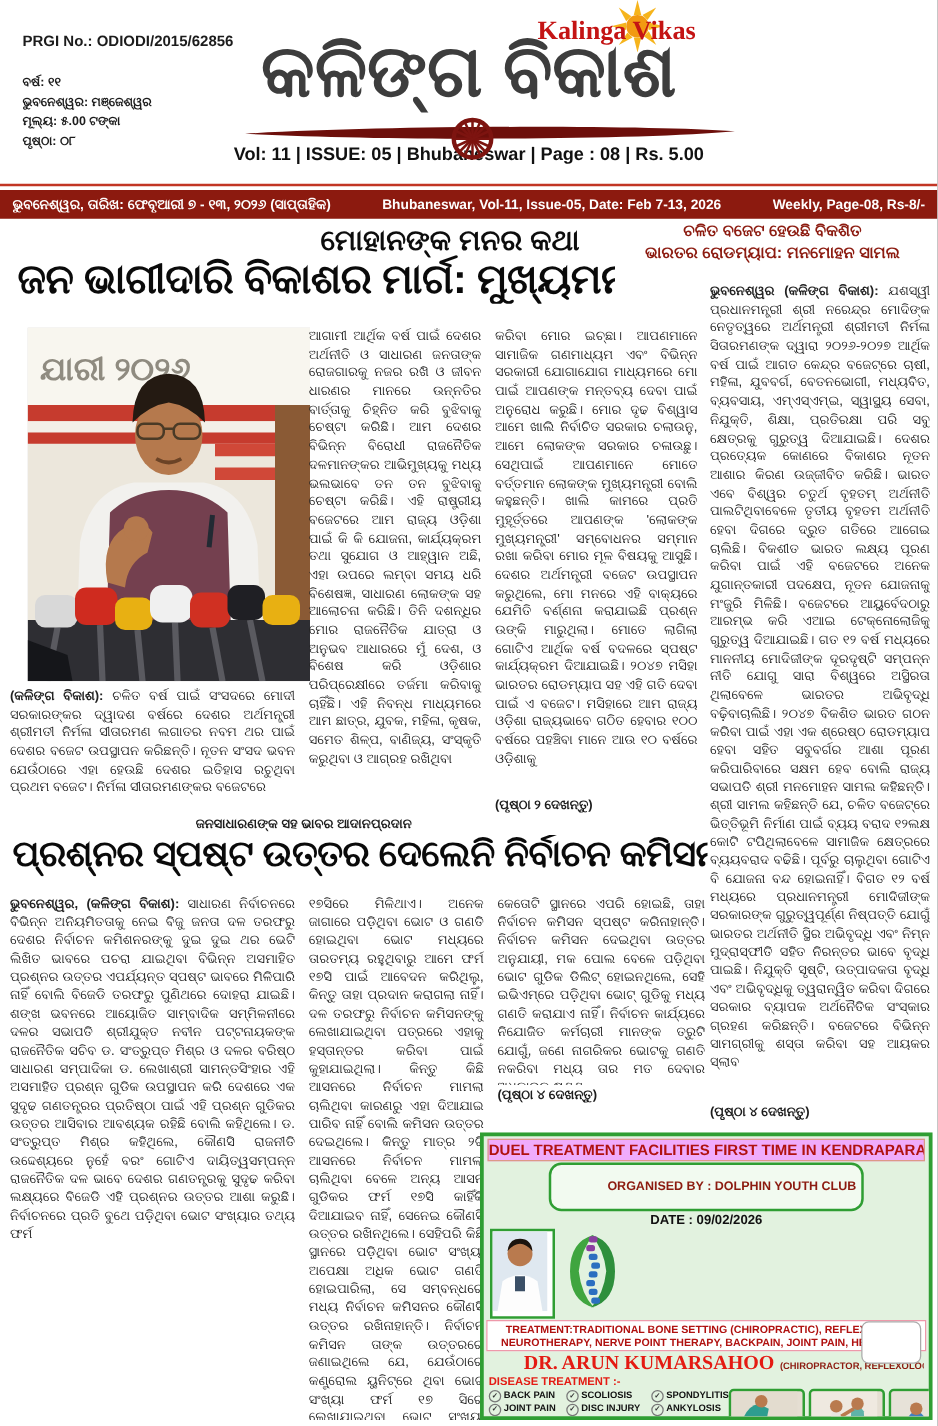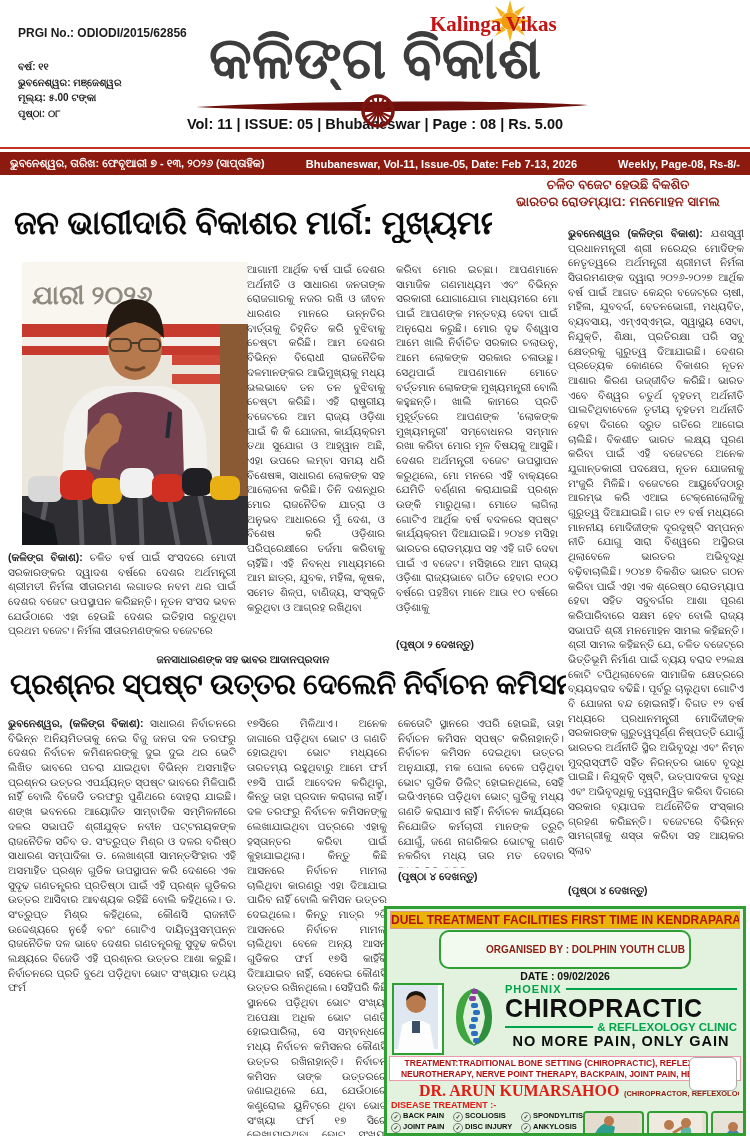--- a/index.html
+++ b/index.html
@@ -56,21 +56,21 @@
   .j1{left:396px;top:638px;width:162px;}
   .j2{left:568px;top:884px;width:176px;}
   .j3{left:398px;top:870px;width:166px;}
 
   
   .photo{left:22px;top:262px;width:226px;height:283px;background:#eee;overflow:hidden;}
 
   
   .ad{left:384px;top:906px;width:362px;height:230px;background:#e2f2df;
       border:3px solid #2f9e33;box-sizing:border-box;overflow:hidden;z-index:4;}
-  .ad-title{margin:2px 3px 1px 3px;background:#eab308;border:1px solid #d98;
+  .ad-title{margin:2px 3px 1px 3px;background:#f0abfc;border:1px solid #d98;
             color:#b01210;font-weight:800;font-size:12px;text-align:center;
             white-space:nowrap;overflow:hidden;padding:1px 0;}
   .ad-pill{margin:1px auto;width:240px;border:2px solid #2f9e33;border-radius:10px;
            background:#f2faf0;color:#8c1b10;font-weight:800;font-size:10px;
            text-align:right;white-space:nowrap;overflow:hidden;padding:12px 4px;}
   .ad-date{text-align:center;font-weight:800;font-size:10.5px;color:#111;margin:1px 16px;}
   .ad-brandrow{position:relative;height:72px;}
   .doc-photo{position:absolute;left:5px;top:0px;width:48px;height:68px;
              border:2px solid #2f9e33;background:#fff;overflow:hidden;}
   .spine-logo{position:absolute;left:60px;top:0px;}
@@ -161,20 +161,21 @@
   </div>
   <div class="abs issue-line">Vol: 11  | ISSUE: 05 |  Bhubaneswar  |  Page : 08  | Rs. 5.00</div>
 
   <div class="abs red-rule"></div>
   <div class="abs date-bar">
     <span>ଭୁବନେଶ୍ୱର, ତାରିଖ: ଫେବୃଆରୀ ୭ - ୧୩, ୨୦୨୬ (ସାପ୍ତାହିକ)</span>
     <span>Bhubaneswar, Vol-11, Issue-05, Date: Feb 7-13, 2026</span>
     <span>Weekly, Page-08, Rs-8/-</span>
   </div>
 
+  <div class="abs kicker">ମୋହାନଙ୍କ ମନର କଥା</div>
   <div class="abs side-note">
     <div>ଚଳିତ ବଜେଟ ହେଉଛି ବିକଶିତ</div>
     <div>ଭାରତର ରୋଡମ୍ୟାପ: ମନମୋହନ ସାମଲ</div>
   </div>
   <div class="abs headline1">ଜନ ଭାଗୀଦାରି ବିକାଶର ମାର୍ଗ: ମୁଖ୍ୟମନ୍ତ୍ରୀ</div>
 
   <div class="abs photo">
     <svg width="226" height="283" viewBox="0 0 226 283">
       <rect width="226" height="283" fill="#ece7dc"></rect>
       <rect width="226" height="62" fill="#f8f6ef"></rect>
@@ -270,26 +271,20 @@
           <g fill="#2b6fc0">
             <rect x="24" y="20" width="7" height="5" rx="2"></rect>
               <rect x="26" y="27" width="7" height="5" rx="2"></rect>
             <rect x="24" y="34" width="7" height="5" rx="2"></rect>
               <rect x="22" y="41" width="7" height="5" rx="2"></rect>
             <rect x="24" y="48" width="7" height="5" rx="2"></rect>
               <rect x="26" y="55" width="7" height="5" rx="2"></rect>
           </g>
         </svg>
       </div>
-      <div class="brand-text">
-        <div class="brand-phoenix">PHOENIX</div>
-        <div class="brand-main">CHIROPRACTIC</div>
-        <div class="brand-sub">&amp; REFLEXOLOGY CLINIC</div>
-        <div class="brand-tag">NO MORE PAIN, ONLY GAIN</div>
-      </div>
       <div class="reg-box"></div>
     </div>
 
     <div class="ad-treat">TREATMENT:TRADITIONAL BONE SETTING (CHIROPRACTIC), REFLEXOLOGY, NEUROTHERAPY, NERVE POINT THERAPY, BACKPAIN, JOINT PAIN, HEADACHE</div>
 
     <div class="ad-doctor">
       <span class="nm">DR. ARUN KUMARSAHOO</span>
       <span class="qual">(CHIROPRACTOR, REFLEXOLOGIST, &amp;SR.PHARMACIST)</span>
     </div>
     <div class="ad-disease">DISEASE TREATMENT :-</div>

